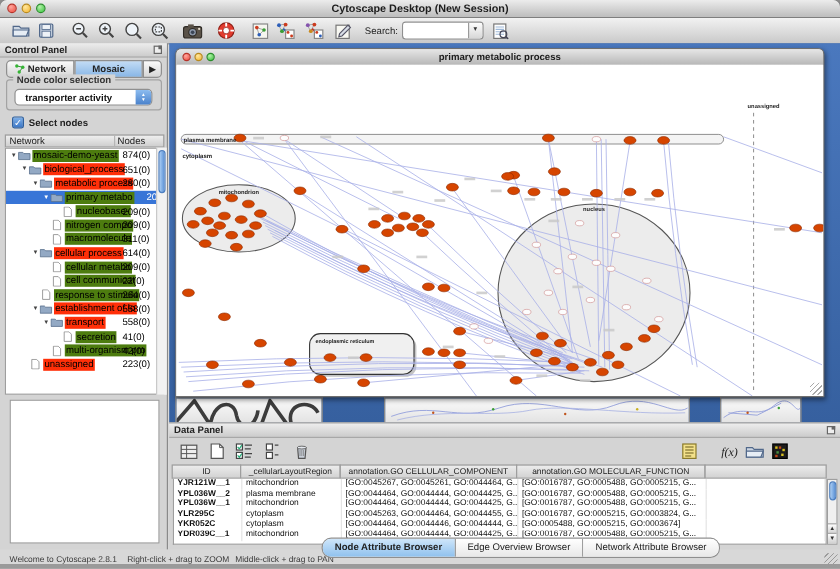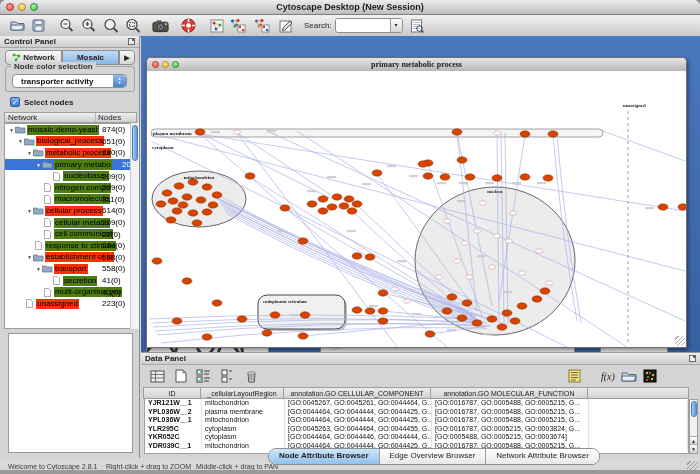--- a/index.html
+++ b/index.html
@@ -60,22 +60,22 @@
   .tlbl{font-size:8px;color:#000;padding:0 1px;line-height:10px;overflow:hidden;max-width:72px;text-overflow:clip;}
   .hl-green{background:#4d7c0f;}
   .hl-red{background:#ff2f08;}
   .tcount{position:absolute;left:97px;font-size:8px;color:#000;}
   .tree-row.sel .tcount{color:#fff;padding-left:20px;}
   .tree-sb{position:absolute;right:0;top:87px;width:8px;height:206px;background:#f2f2f2;border-left:1px solid #c9c9c9;}
   .sb-thumb{position:absolute;left:1px;width:6px;border-radius:3px;background:linear-gradient(90deg,#a9cdf4,#5c92d6);border:1px solid #4d7fc0;box-sizing:border-box;}
   .birdseye{position:absolute;left:8px;top:297px;width:125px;height:120px;background:#fff;border:1px solid #9a9a9a;box-sizing:border-box;}
   
   .desktop{position:absolute;left:141px;top:36px;width:559px;height:316px;background:linear-gradient(#4a78be,#36609f);overflow:hidden;}
-  .iframe{position:absolute;left:5px;top:21px;width:541px;height:291px;background:#fff;border:1px solid #6f6f6f;
-    border-radius:5px 5px 0 0;box-shadow:1px 2px 4px rgba(0,0,0,.45);box-sizing:border-box;font-family:Liberation Serif, serif;}
+  .iframe{position:absolute;left:5px;top:4px;width:541px;height:291px;background:#fff;border:1px solid #6f6f6f;
+    border-radius:5px 5px 0 0;box-shadow:1px 2px 4px rgba(0,0,0,.45);box-sizing:border-box;}
   .if-titlebar{position:relative;height:13px;background:linear-gradient(#e6e6e6,#b7b7b7);border-bottom:1px solid #8a8a8a;border-radius:4px 4px 0 0;}
   .if-titlebar .ititle{position:absolute;width:100%;text-align:center;font-size:8px;font-weight:bold;color:#1c1c1c;line-height:13px;}
   .if-lights{position:absolute;left:5px;top:3px;display:flex;gap:3px;}
   .canvas{position:absolute;left:0;top:13px;width:539px;height:276px;background:#fff;}
   .grip{position:absolute;right:1px;bottom:1px;width:10px;height:10px;
     background:repeating-linear-gradient(135deg,transparent 0 2px,#aaa 2px 3px);}
   .ghost{position:absolute;top:295px;height:21px;background:linear-gradient(#fbfbfb,#e3e3e3);border:1px solid #8a8a8a;border-bottom:none;box-sizing:border-box;overflow:hidden;}
   
   .dpanel{position:absolute;left:141px;top:352px;width:559px;height:106px;background:#d4d4d4;border-top:1px solid #979797;box-sizing:border-box;}
   .dtoolbar{position:absolute;left:0;top:12px;width:100%;height:22px;display:flex;align-items:center;}

